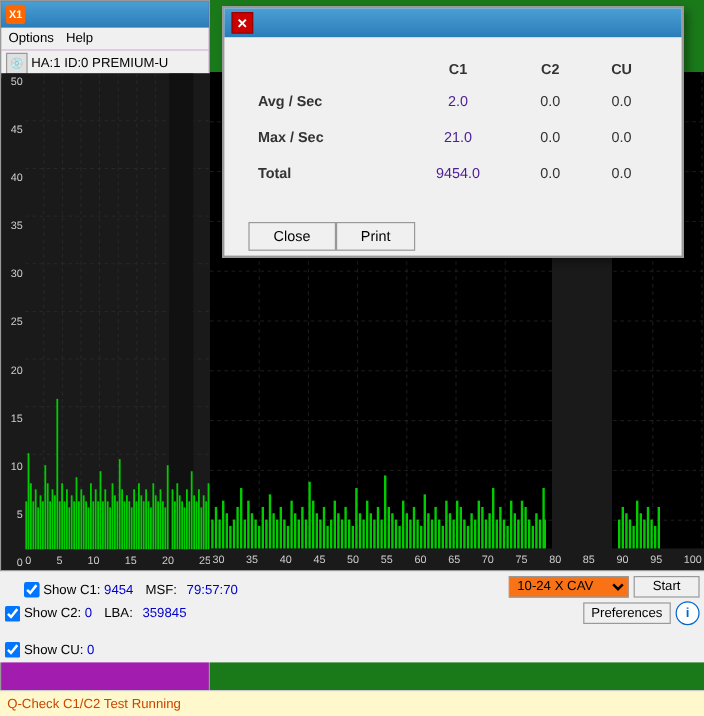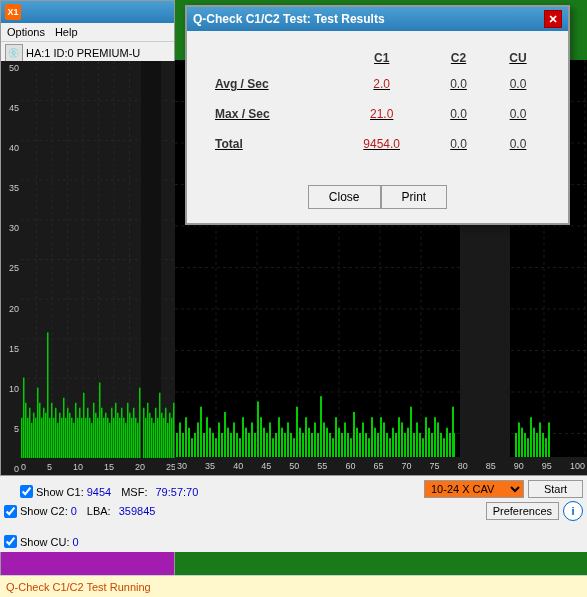--- a/index.html
+++ b/index.html
@@ -260,21 +260,20 @@
       font-size: 11px;
       cursor: pointer;
       display: flex;
       align-items: center;
       justify-content: center;
       font-weight: bold;
     }
 
     .dialog-content {
       padding: 16px 20px;
-      text-decoration: underline;
     }
 
     .dialog-table {
       width: 100%;
       border-collapse: collapse;
     }
 
     .dialog-table th {
       text-align: center;
       font-weight: bold;
@@ -287,33 +286,33 @@
       padding: 8px 8px;
       font-size: 12px;
     }
 
     .dialog-table td:first-child {
       font-weight: bold;
       color: #333;
     }
 
     .dialog-table td.val-blue {
-      color: #b91c1c;
+      color: #4c1d95;
       text-align: center;
     }
 
     .dialog-table td.val-black {
       color: #333;
       text-align: center;
     }
 
     .dialog-buttons {
       display: flex;
-      justify-content: center;
-      padding: 10px 20px 14px;
+      justify-content: flex-start;
+      padding: 10px 20px 4px;
     }
 
     .dialog-btn {
       padding: 4px 20px;
       border: 1px solid #999;
       background: #f0f0f0;
       cursor: pointer;
       font-size: 12px;
     }
 
@@ -685,21 +684,20 @@
     </div>
   </div>
 </div>
 
 <div class="status-bar">
   <span>Q-Check C1/C2 Test Running</span>
 </div>
 
 <div class="dialog">
   <div class="dialog-titlebar">
-    <span class="dialog-title-text">Q-Check C1/C2 Test: Test Results</span>
     <div class="dialog-close-btn">✕</div>
   </div>
   <div class="dialog-content">
     <table class="dialog-table">
       <thead>
         <tr>
           <th></th>
           <th>C1</th>
           <th>C2</th>
           <th>CU</th>

